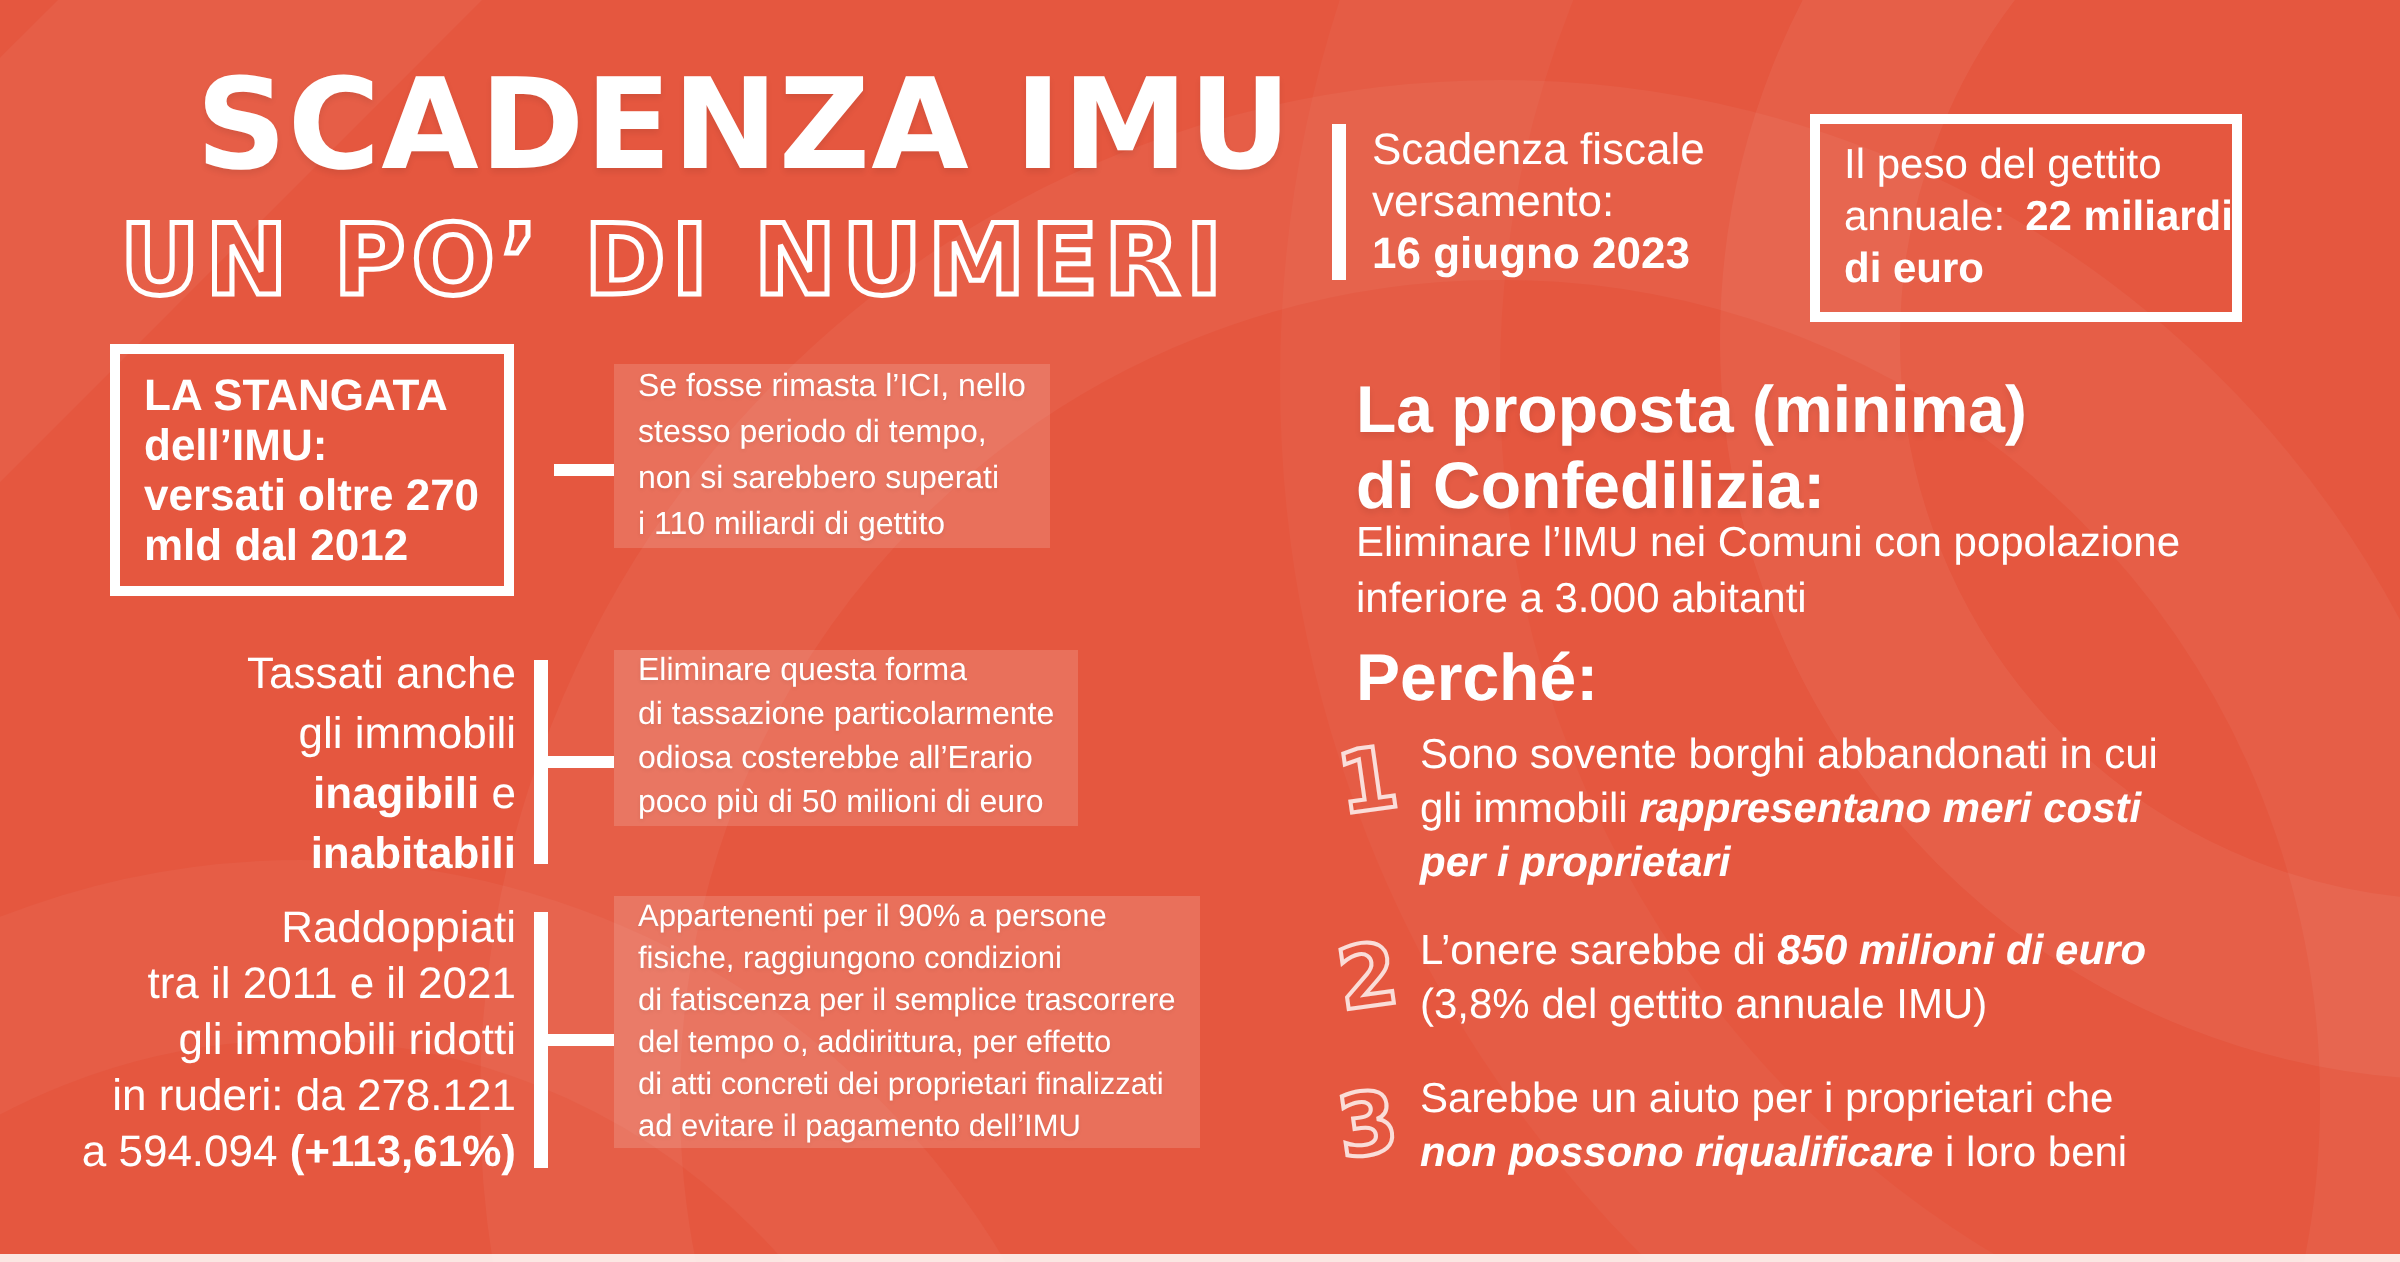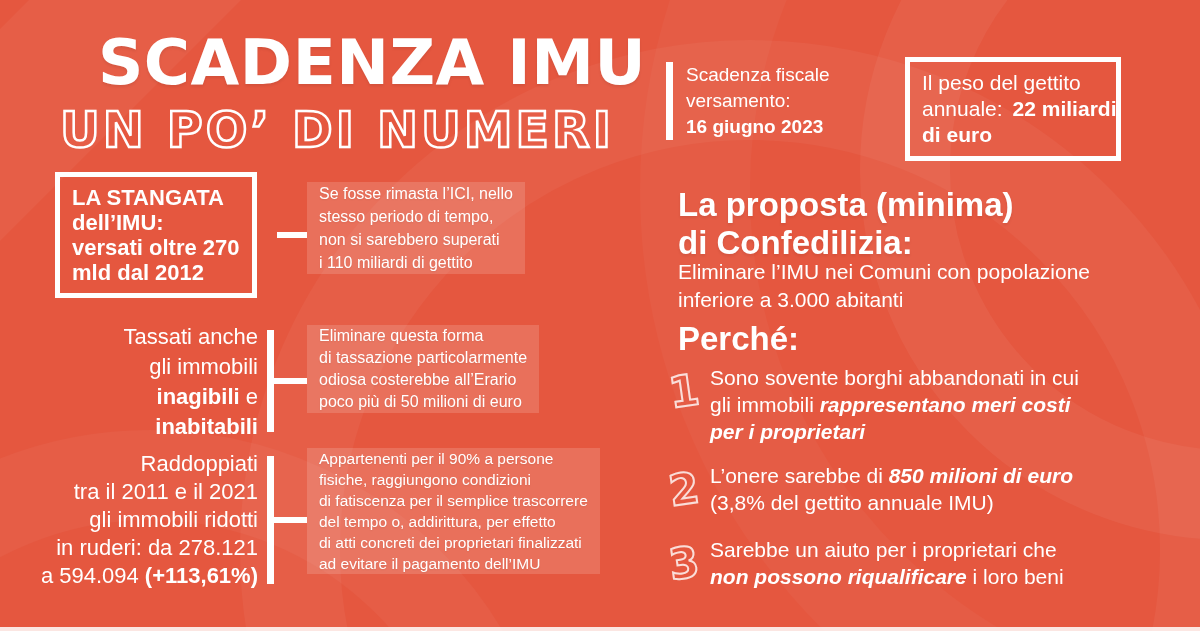--- a/index.html
+++ b/index.html
@@ -27,21 +27,21 @@
     margin-left:40px;
   }
   .main-subtitle{
     position:absolute;left:60px;top:102px;
     font-family:"DejaVu Sans", sans-serif;
     font-size:49px;font-weight:800;letter-spacing:3px;white-space:nowrap;
     color:transparent;-webkit-text-stroke:2.5px #fff;
   }
   .deadline{position:absolute;left:666px;top:62px;display:flex;}
   .deadline-bar{width:7px;background:#fff;margin-right:13px;}
-  .deadline-text{font-size:19px;line-height:26px;font-weight:400;white-space:nowrap;}
+  .deadline-text{font-size:22px;line-height:26px;font-weight:400;white-space:nowrap;}
   .deadline-text .bold{font-weight:700;}
   .weight-box{
     position:absolute;left:905px;top:57px;box-sizing:border-box;width:216px;
     border:5px solid #fff;padding:8px 12px;
     font-size:21px;line-height:26px;font-weight:400;white-space:nowrap;
   }
   .weight-box .bold{font-weight:700;}
   .weight-box .gap{margin-left:10px;}
 
   

